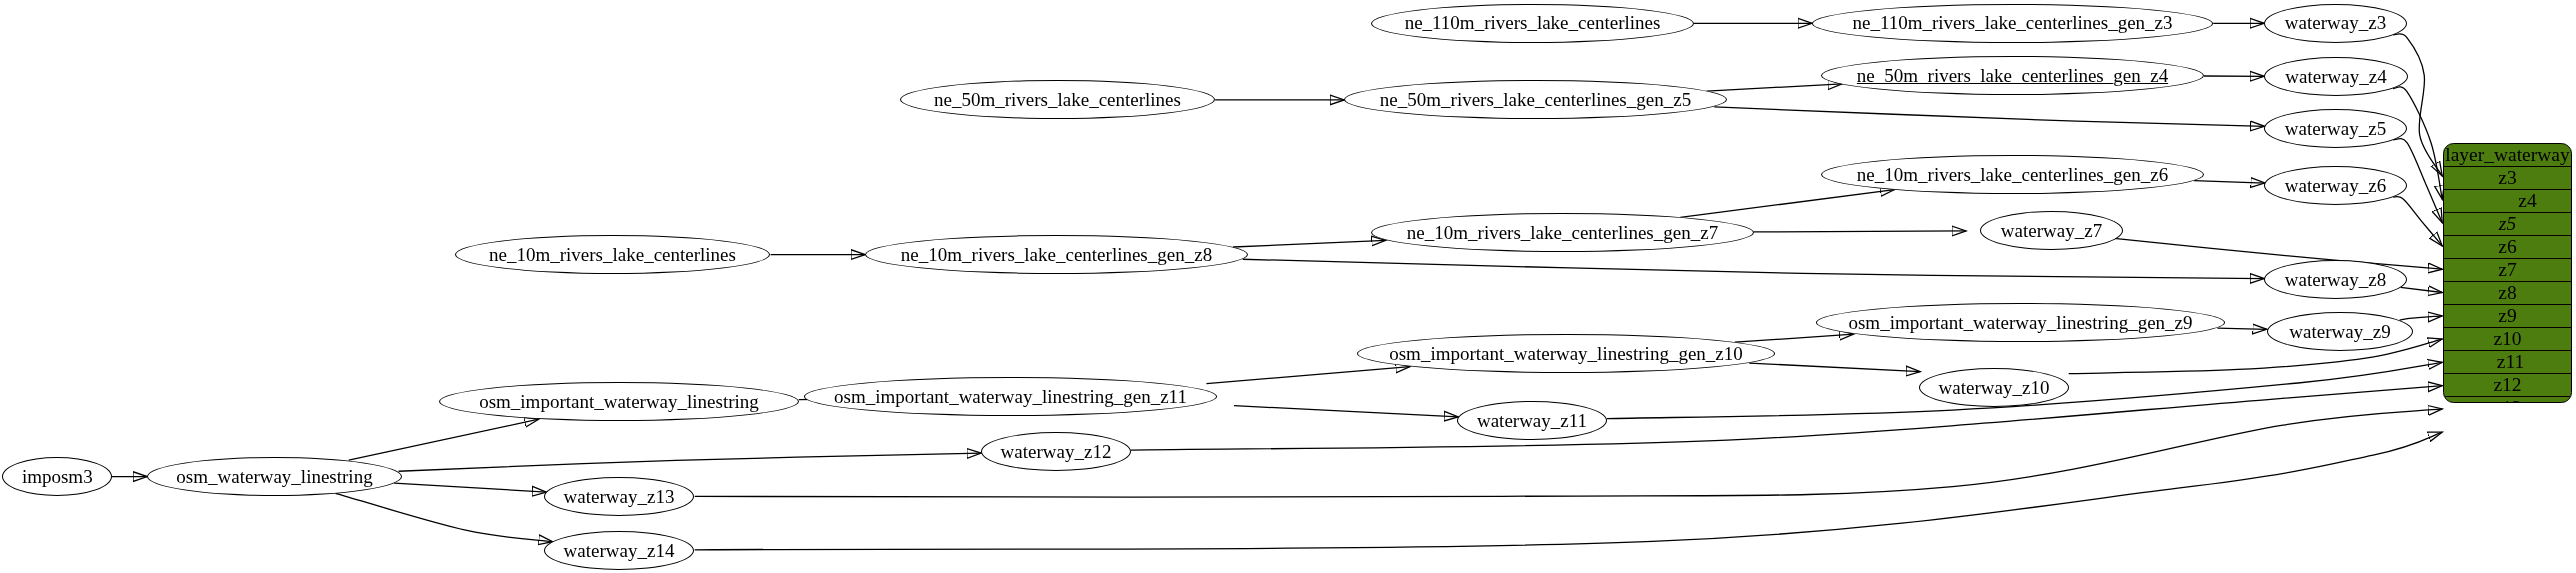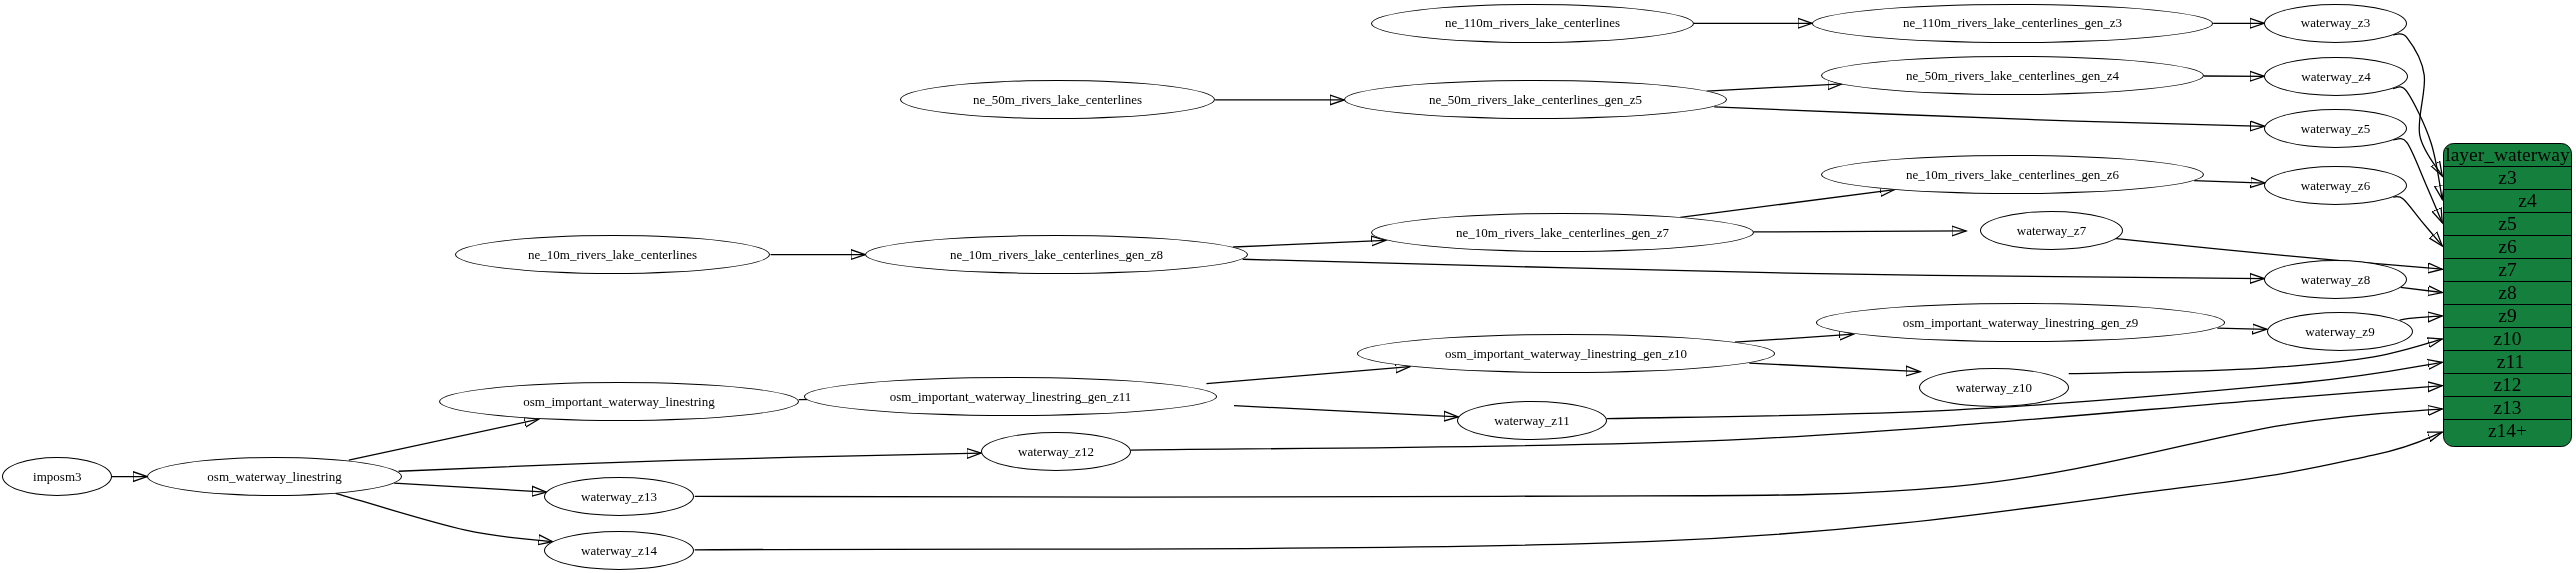--- a/index.html
+++ b/index.html
@@ -12,21 +12,21 @@
   }
   .edges{position:absolute;left:0;top:0;width:2576px;height:573px;}
   .edges path{fill:none;stroke:#000000;stroke-width:1.7px;}
   .node{
     position:absolute;
     box-sizing:border-box;
     border:1.5px solid #000000;
     border-radius:50%;
     background:#ffffff;
     display:flex;align-items:center;justify-content:center;
-    font-size:13px;color:#000000;
+    font-size:19px;color:#000000;
     white-space:nowrap;
     z-index:2;
   }
   .etl-table{
     position:absolute;
     box-sizing:border-box;
     border:1.5px solid #000000;
     border-radius:10.5px;
     overflow:hidden;
     z-index:3;
@@ -93,44 +93,44 @@
       <div class="node" style="left: 2.3px; top: 457px; width: 110px; height: 39px;">imposm3</div>
       <div class="node" style="left: 147px; top: 457px; width: 255px; height: 39px;">osm_waterway_linestring</div>
       <div class="node" style="left: 439px; top: 382px; width: 360px; height: 39px;">osm_important_waterway_linestring</div>
       <div class="node" style="left: 804px; top: 377px; width: 413px; height: 39px;">osm_important_waterway_linestring_gen_z11</div>
       <div class="node" style="left: 1357px; top: 334px; width: 418px; height: 39px;">osm_important_waterway_linestring_gen_z10</div>
       <div class="node" style="left: 1816px; top: 303px; width: 409px; height: 39px;">osm_important_waterway_linestring_gen_z9</div>
       <div class="node" style="left: 1371px; top: 3.8px; width: 323px; height: 39px;">ne_110m_rivers_lake_centerlines</div>
       <div class="node" style="left: 1812px; top: 3.8px; width: 401px; height: 39px;">ne_110m_rivers_lake_centerlines_gen_z3</div>
       <div class="node" style="left: 900px; top: 80px; width: 315px; height: 39px;">ne_50m_rivers_lake_centerlines</div>
       <div class="node" style="left: 1344px; top: 80px; width: 383px; height: 39px;">ne_50m_rivers_lake_centerlines_gen_z5</div>
-      <div class="node" style="left: 1821px; top: 56px; width: 383px; height: 39px;">ne_50m_rivers_lake_centerlines_gen_z4</div>
+      <div class="node" style="left: 1821px; top: 56px; width: 383px; height: 39px; text-decoration: underline;">ne_50m_rivers_lake_centerlines_gen_z4</div>
       <div class="node" style="left: 455px; top: 235px; width: 315px; height: 39px;">ne_10m_rivers_lake_centerlines</div>
       <div class="node" style="left: 865px; top: 235px; width: 383px; height: 39px;">ne_10m_rivers_lake_centerlines_gen_z8</div>
       <div class="node" style="left: 1371px; top: 213px; width: 383px; height: 39px;">ne_10m_rivers_lake_centerlines_gen_z7</div>
       <div class="node" style="left: 1821px; top: 155px; width: 383px; height: 39px;">ne_10m_rivers_lake_centerlines_gen_z6</div>
       <div class="node" style="left: 2264px; top: 3.8px; width: 143px; height: 39px;">waterway_z3</div>
       <div class="node" style="left: 2264px; top: 57px; width: 144px; height: 39px;">waterway_z4</div>
       <div class="node" style="left: 2264px; top: 109px; width: 143px; height: 39px;">waterway_z5</div>
       <div class="node" style="left: 2264px; top: 166px; width: 143px; height: 39px;">waterway_z6</div>
       <div class="node" style="left: 1980px; top: 211px; width: 143px; height: 39px;">waterway_z7</div>
       <div class="node" style="left: 2264px; top: 260px; width: 143px; height: 39px;">waterway_z8</div>
       <div class="node" style="left: 2267px; top: 312px; width: 146px; height: 39px;">waterway_z9</div>
       <div class="node" style="left: 1919px; top: 368px; width: 150px; height: 39px;">waterway_z10</div>
       <div class="node" style="left: 1457px; top: 401px; width: 150px; height: 39px;">waterway_z11</div>
       <div class="node" style="left: 981px; top: 432px; width: 150px; height: 39px;">waterway_z12</div>
       <div class="node" style="left: 544px; top: 477px; width: 150px; height: 39px;">waterway_z13</div>
       <div class="node" style="left: 544px; top: 531px; width: 150px; height: 39px; text-align: right;">waterway_z14</div>
     </div>
 
-  <div class="etl-table" id="etl-table" style="left: 2443px; top: 143px; width: 129px; height: 304px; background: #15803d; border-color: rgb(0, 0, 0);">
+  <div class="etl-table" id="etl-table" style="left: 2443px; top: 143px; width: 129px; height: 260px; background: #4d7c0f; border-color: rgb(0, 0, 0);">
       <div class="trow thead" style="height: 22px;">layer_waterway</div>
       <div class="trow" style="height: 23px;">z3</div>
       <div class="trow" style="height: 23px; padding-left: 40px;">z4</div>
-      <div class="trow" style="height: 23px;">z5</div>
+      <div class="trow" style="height: 23px; font-style: italic;">z5</div>
       <div class="trow" style="height: 23px;">z6</div>
       <div class="trow" style="height: 23px;">z7</div>
       <div class="trow" style="height: 23px;">z8</div>
       <div class="trow" style="height: 23px;">z9</div>
       <div class="trow" style="height: 23px;">z10</div>
       <div class="trow" style="height: 23px; padding-left: 6px;">z11</div>
       <div class="trow" style="height: 23px;">z12</div>
       <div class="trow" style="height: 23px;">z13</div>
       <div class="trow" style="height: 23px;">z14+</div>
     </div>

